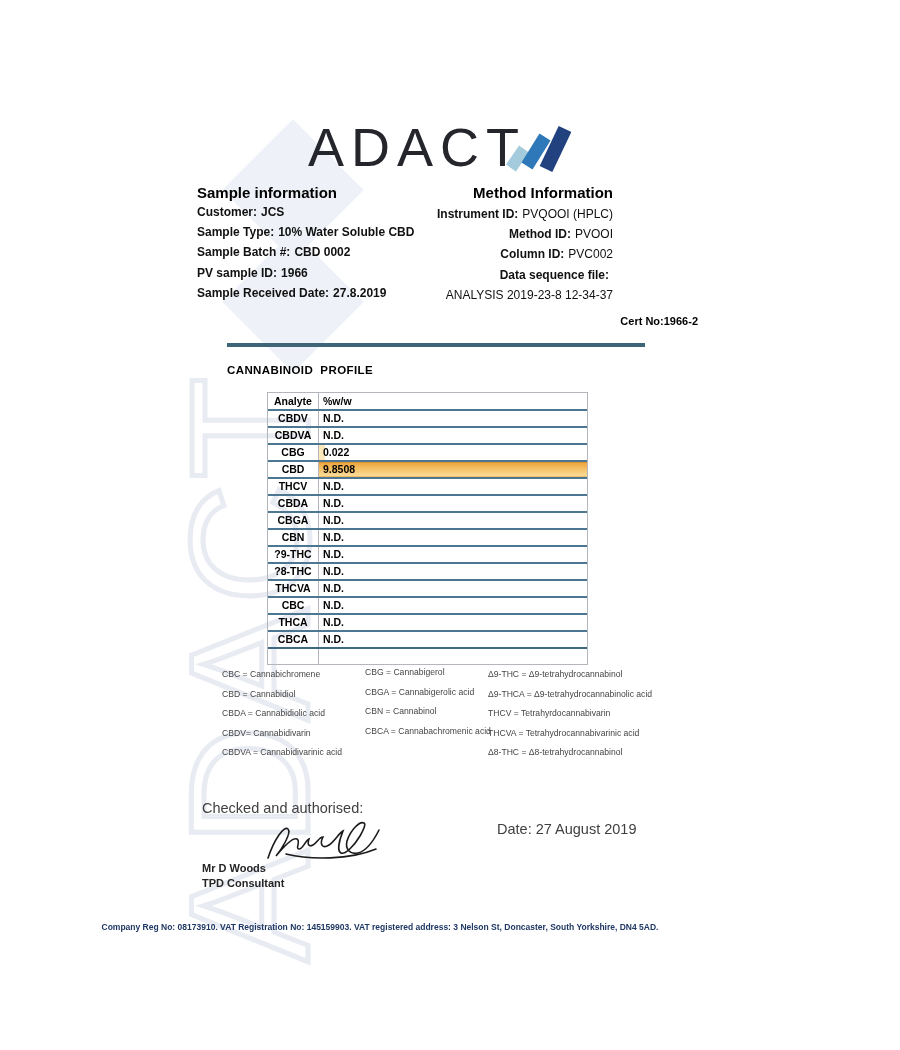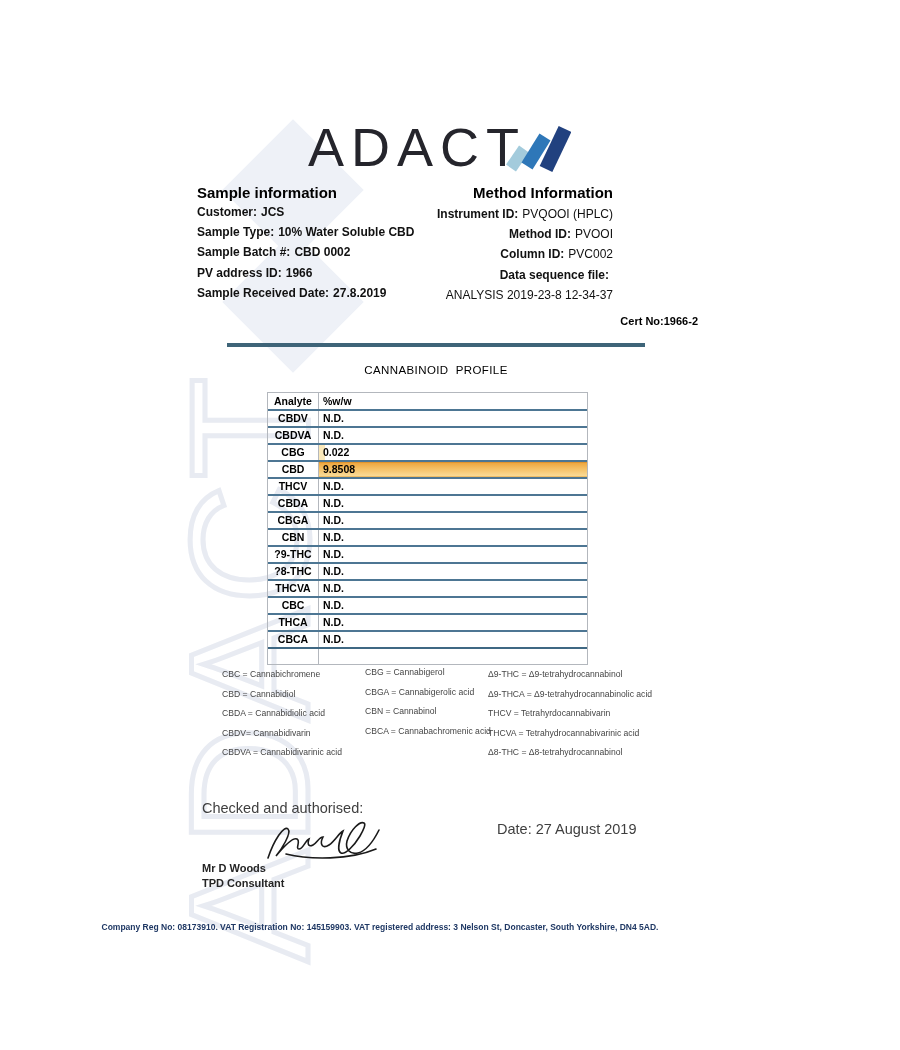--- a/index.html
+++ b/index.html
@@ -22,21 +22,21 @@
   .section-heading{font-size:15px;font-weight:700;color:#000;}
   .info-line{height:20.2px;font-size:12px;color:#111;white-space:nowrap;}
   .info-line .lbl{font-weight:700;margin-right:4px;}
   .sample .info-line .val{font-weight:700;}
   .method .info-line .val{font-weight:400;}
 
   .cert-no{font-size:11px;font-weight:700;color:#000;text-align:right;}
 
   .blue-rule{background:#3e6478;height:4px;}
 
-  .profile-title{font-size:11.5px;font-weight:400;color:#000;text-align:center;white-space:pre;letter-spacing:.4px;}
+  .profile-title{font-size:11.5px;font-weight:700;color:#000;white-space:pre;letter-spacing:.4px;}
 
   
   .ctable{
     width:319px;border:1px solid #b3b7bd;background:transparent;
     font-size:10.5px;font-weight:700;color:#000;
   }
   .trow{display:flex;height:15px;line-height:15px;border-bottom:2px solid #4d7693;}
   .trow.head{height:16px;line-height:16px;}
   .trow.last{border-bottom:2px solid #3f6883;}
   .trow.empty{height:15px;border-bottom:none;}
@@ -80,21 +80,21 @@
   <line x1="24" y1="44" x2="42" y2="15" stroke="#2e77b8" stroke-width="13"></line>
   <line x1="43" y1="47" x2="62" y2="7" stroke="#21417f" stroke-width="14"></line>
 </svg>
 
 <div class="abs sample" style="left:197px;top:184px;">
   <div class="section-heading">Sample information</div>
   <div style="margin-top:4px;">
       <div class="info-line"><span class="lbl">Customer:</span><span class="val">JCS</span></div>
       <div class="info-line"><span class="lbl">Sample Type:</span><span class="val">10% Water Soluble CBD</span></div>
       <div class="info-line"><span class="lbl">Sample Batch #:</span><span class="val">CBD 0002</span></div>
-      <div class="info-line"><span class="lbl">PV address ID:</span><span class="val">1966</span></div>
+      <div class="info-line"><span class="lbl">PV sample ID:</span><span class="val">1966</span></div>
       <div class="info-line"><span class="lbl">Sample Received Date:</span><span class="val">27.8.2019</span></div>
     </div>
 </div>
 
 <div class="abs method" style="left:437px;top:184px;text-align:right;">
   <div class="section-heading">Method Information</div>
   <div style="margin-top:6px;">
       <div class="info-line"><span class="lbl">Instrument ID:</span><span class="val">PVQOOI (HPLC)</span></div>
       <div class="info-line"><span class="lbl">Method ID:</span><span class="val">PVOOI</span></div>
       <div class="info-line"><span class="lbl">Column ID:</span><span class="val">PVC002</span></div>

